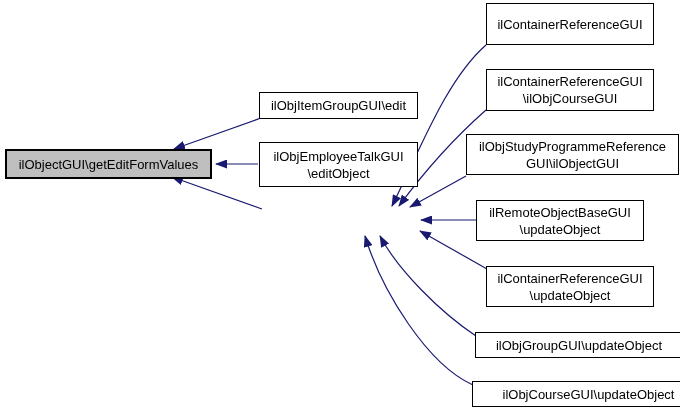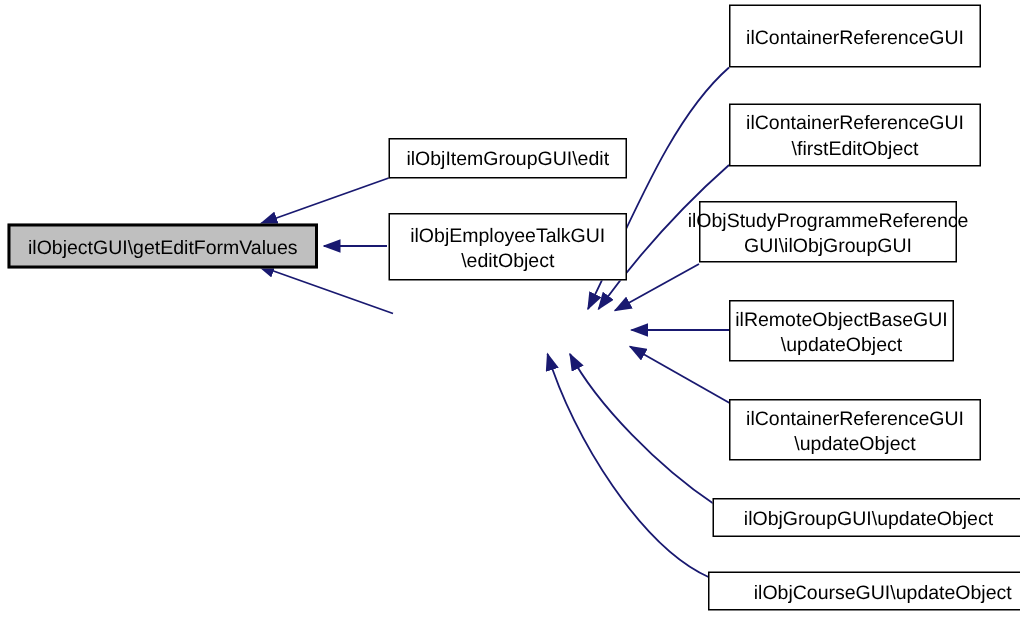--- a/index.html
+++ b/index.html
@@ -56,29 +56,29 @@
     <span>\editObject</span>
   </div>
 
 
   <div class="node" style="left:486px;top:3px;width:168px;height:42px">
     <span>ilContainerReferenceGUI</span>
   </div>
 
   <div class="node" style="left:486px;top:69px;width:168px;height:42px">
     <span>ilContainerReferenceGUI</span>
-    <span>\firstEditObject</span>
+    <span>\ilObjCourseGUI</span>
   </div>
 
-  <div class="node" style="left:466px;top:134px;width:172px;height:41px">
+  <div class="node" style="left:466px;top:134px;width:213px;height:41px">
     <span>ilObjStudyProgrammeReference</span>
-    <span>GUI\ilObjGroupGUI</span>
+    <span>GUI\ilObjectGUI</span>
   </div>
 
-  <div class="node" style="left:486px;top:200px;width:150px;height:41px">
+  <div class="node" style="left:476px;top:200px;width:168px;height:41px">
     <span>ilRemoteObjectBaseGUI</span>
     <span>\updateObject</span>
   </div>
 
   <div class="node" style="left:486px;top:266px;width:168px;height:41px">
     <span>ilContainerReferenceGUI</span>
     <span>\updateObject</span>
   </div>
 
   <div class="node" style="left:475px;top:332px;width:208px;height:26px">

